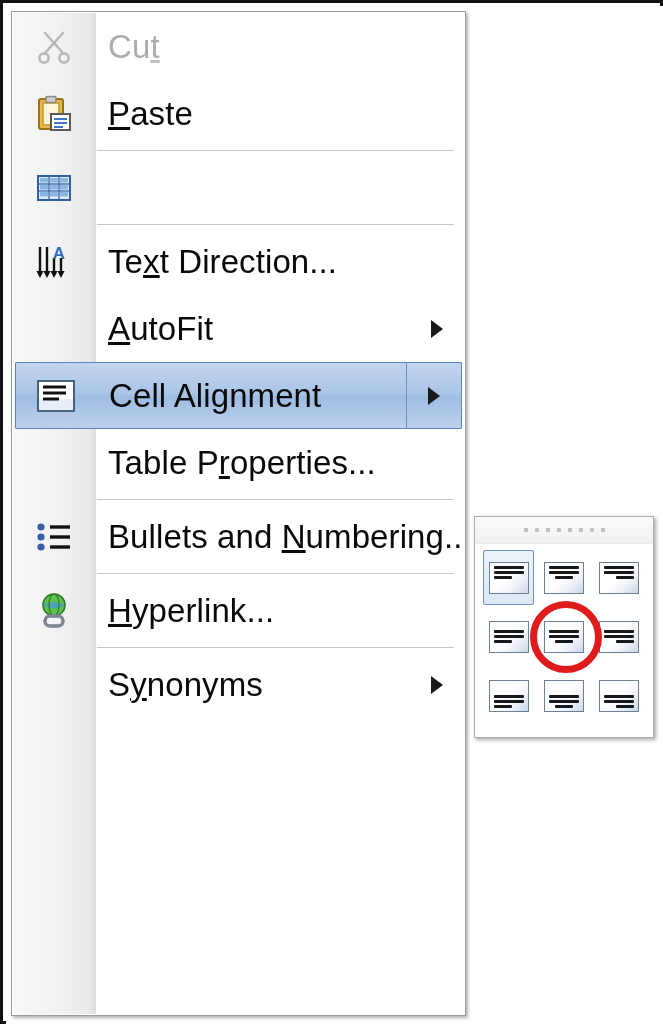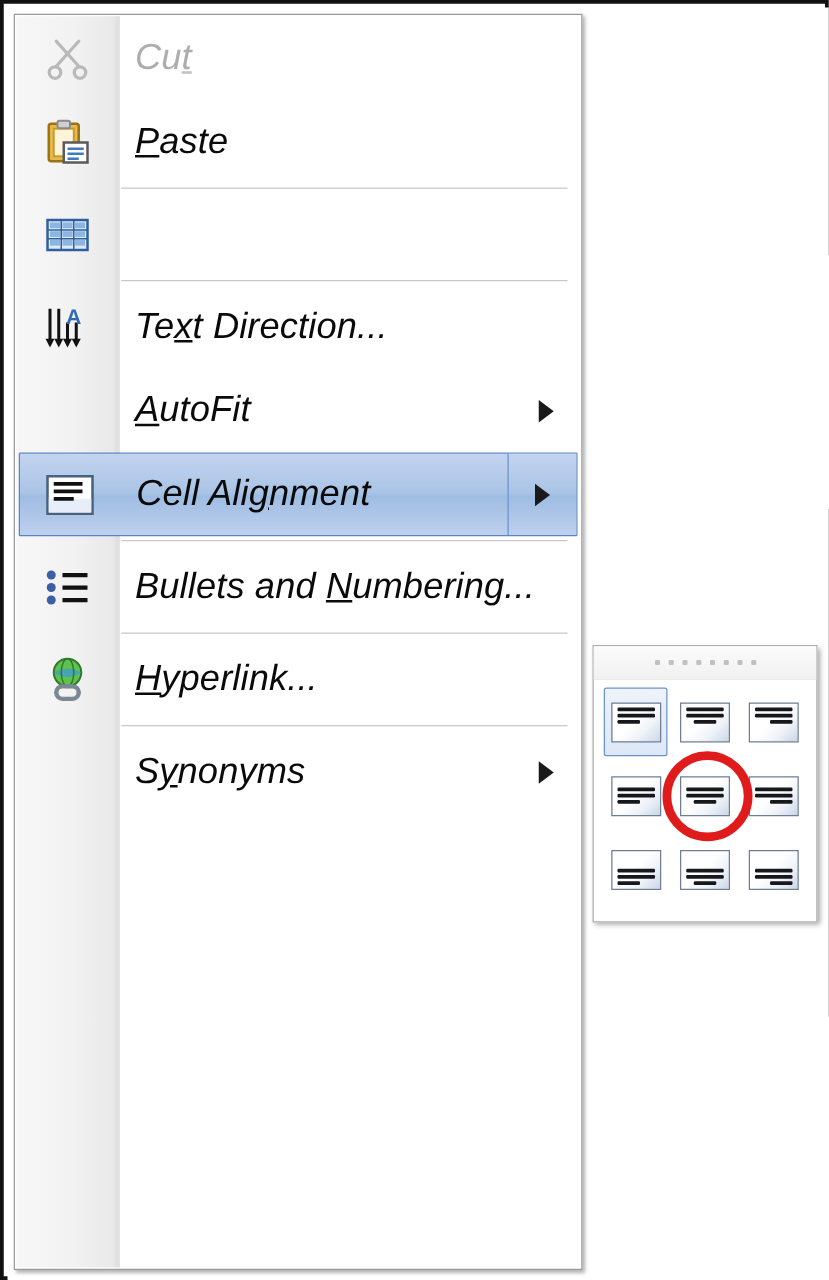--- a/index.html
+++ b/index.html
@@ -51,26 +51,25 @@
     box-sizing:border-box;
   }
   .mi-icon{
     position:relative;
     width:82px;min-width:82px;height:67px;
     display:flex;align-items:center;justify-content:center;
     box-sizing:border-box;
   }
   .mi-label{
     flex:1;
-    font-size:29px;
+    font-size:33px;
     color:#0a0a0a;
     letter-spacing:.1px;
     padding-left:13px;
     white-space:nowrap;
-    font-style:italic;
   }
   .menu-item.disabled .mi-label{color:#adadad;}
   .mi-label u{text-decoration:underline;text-underline-offset:2px;}
   .menu-item.disabled .mi-label u{text-decoration-color:#c2c2c2;}
 
   
   .mi-caret{
     width:54px;min-width:54px;height:67px;
     display:flex;align-items:center;justify-content:center;
   }
@@ -290,20 +289,25 @@
           <line x1="7" y1="14" x2="30" y2="14"></line>
           <line x1="7" y1="20" x2="23" y2="20"></line>
         </g>
       </svg>
             </div>
             <div class="mi-label">Cell Ali<u>g</u>nment</div>
             <div class="mi-caret">
               <span class="tri"></span>
             </div>
           </div>
+          <div class="menu-item">
+            <div class="mi-icon"></div>
+            <div class="mi-label">Table P<u>r</u>operties...</div>
+            <div class="mi-caret empty"></div>
+          </div>
           <div class="menu-sep"></div>
           <div class="menu-item">
             <div class="mi-icon">
               <svg class="ic" width="40" height="40" viewBox="0 0 40 40">
         <g fill="#3a5fa8">
           <circle cx="7" cy="10" r="3.6"></circle>
                   <circle cx="7" cy="20" r="3.6"></circle>
                   <circle cx="7" cy="30" r="3.6"></circle>
         </g>
         <g stroke="#111111" stroke-width="3.4">

